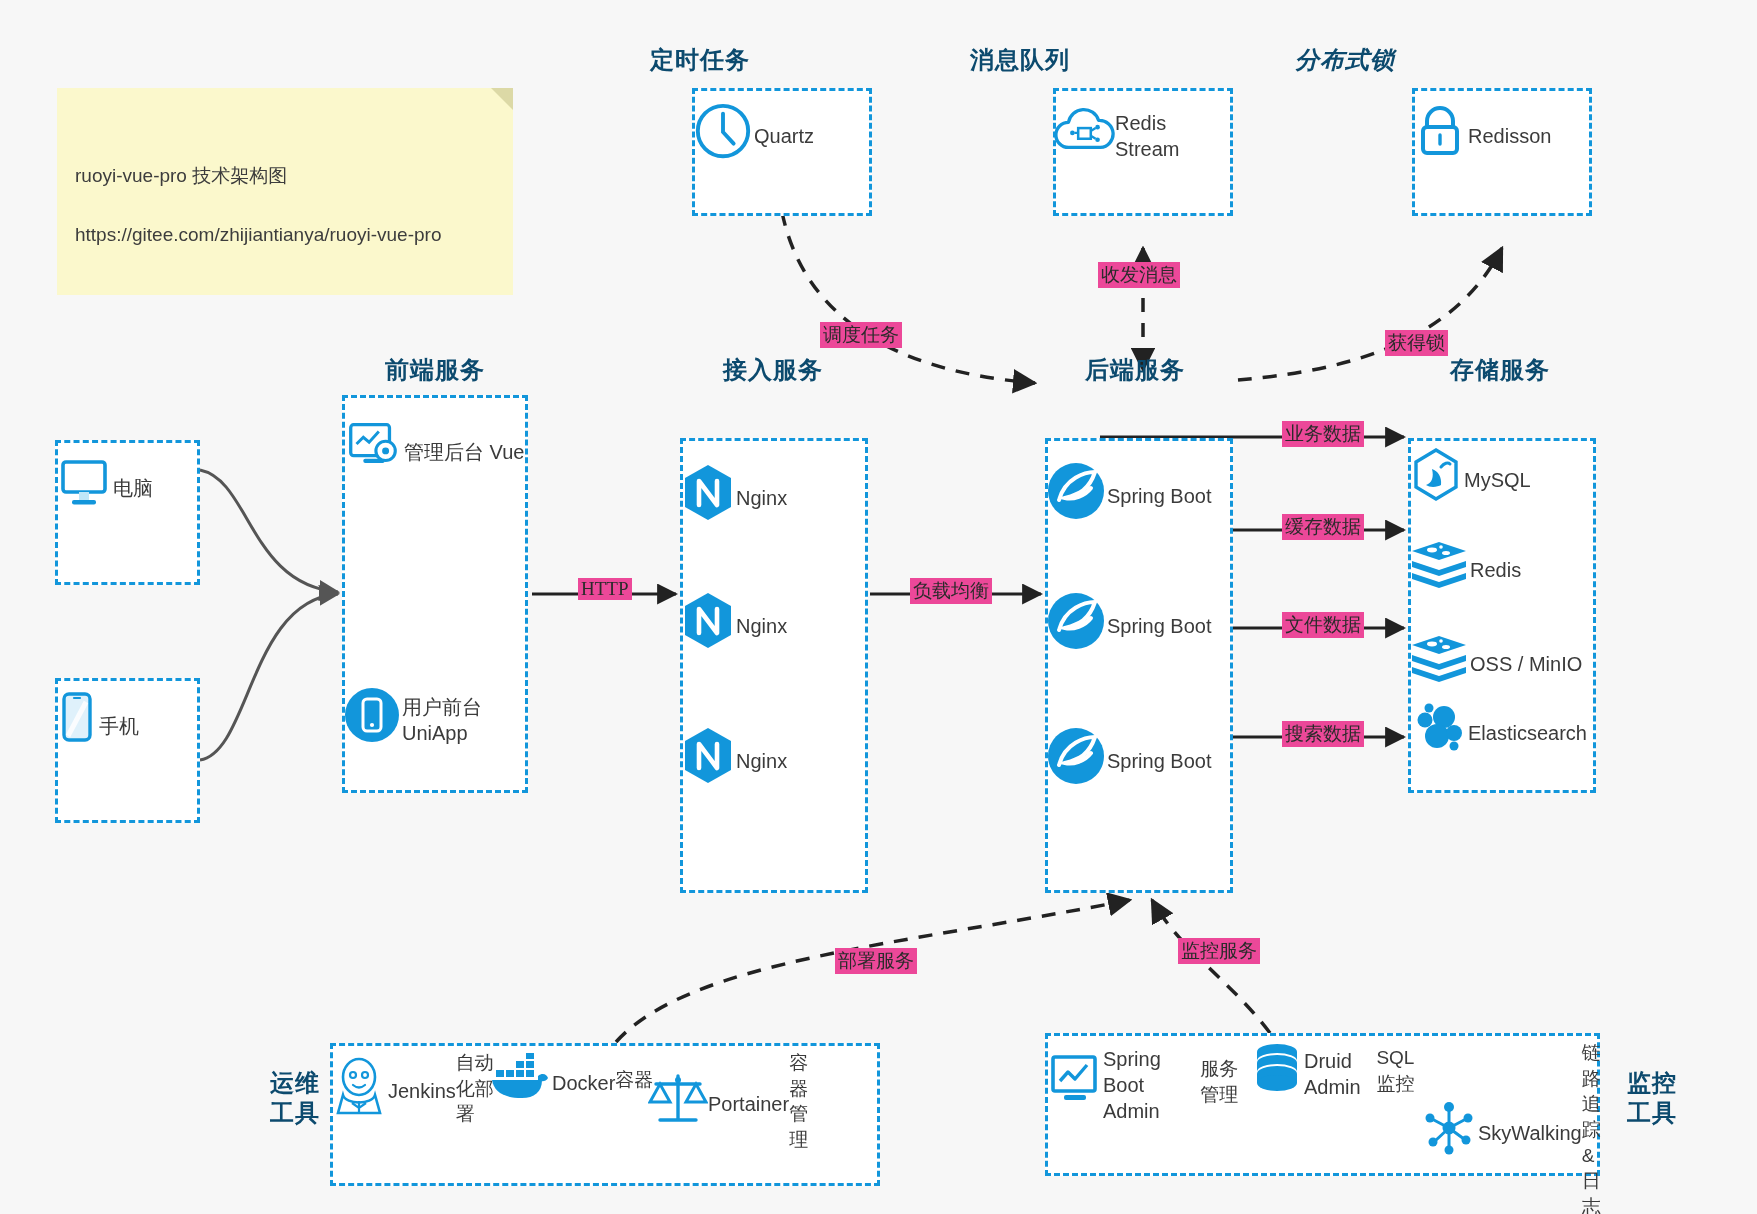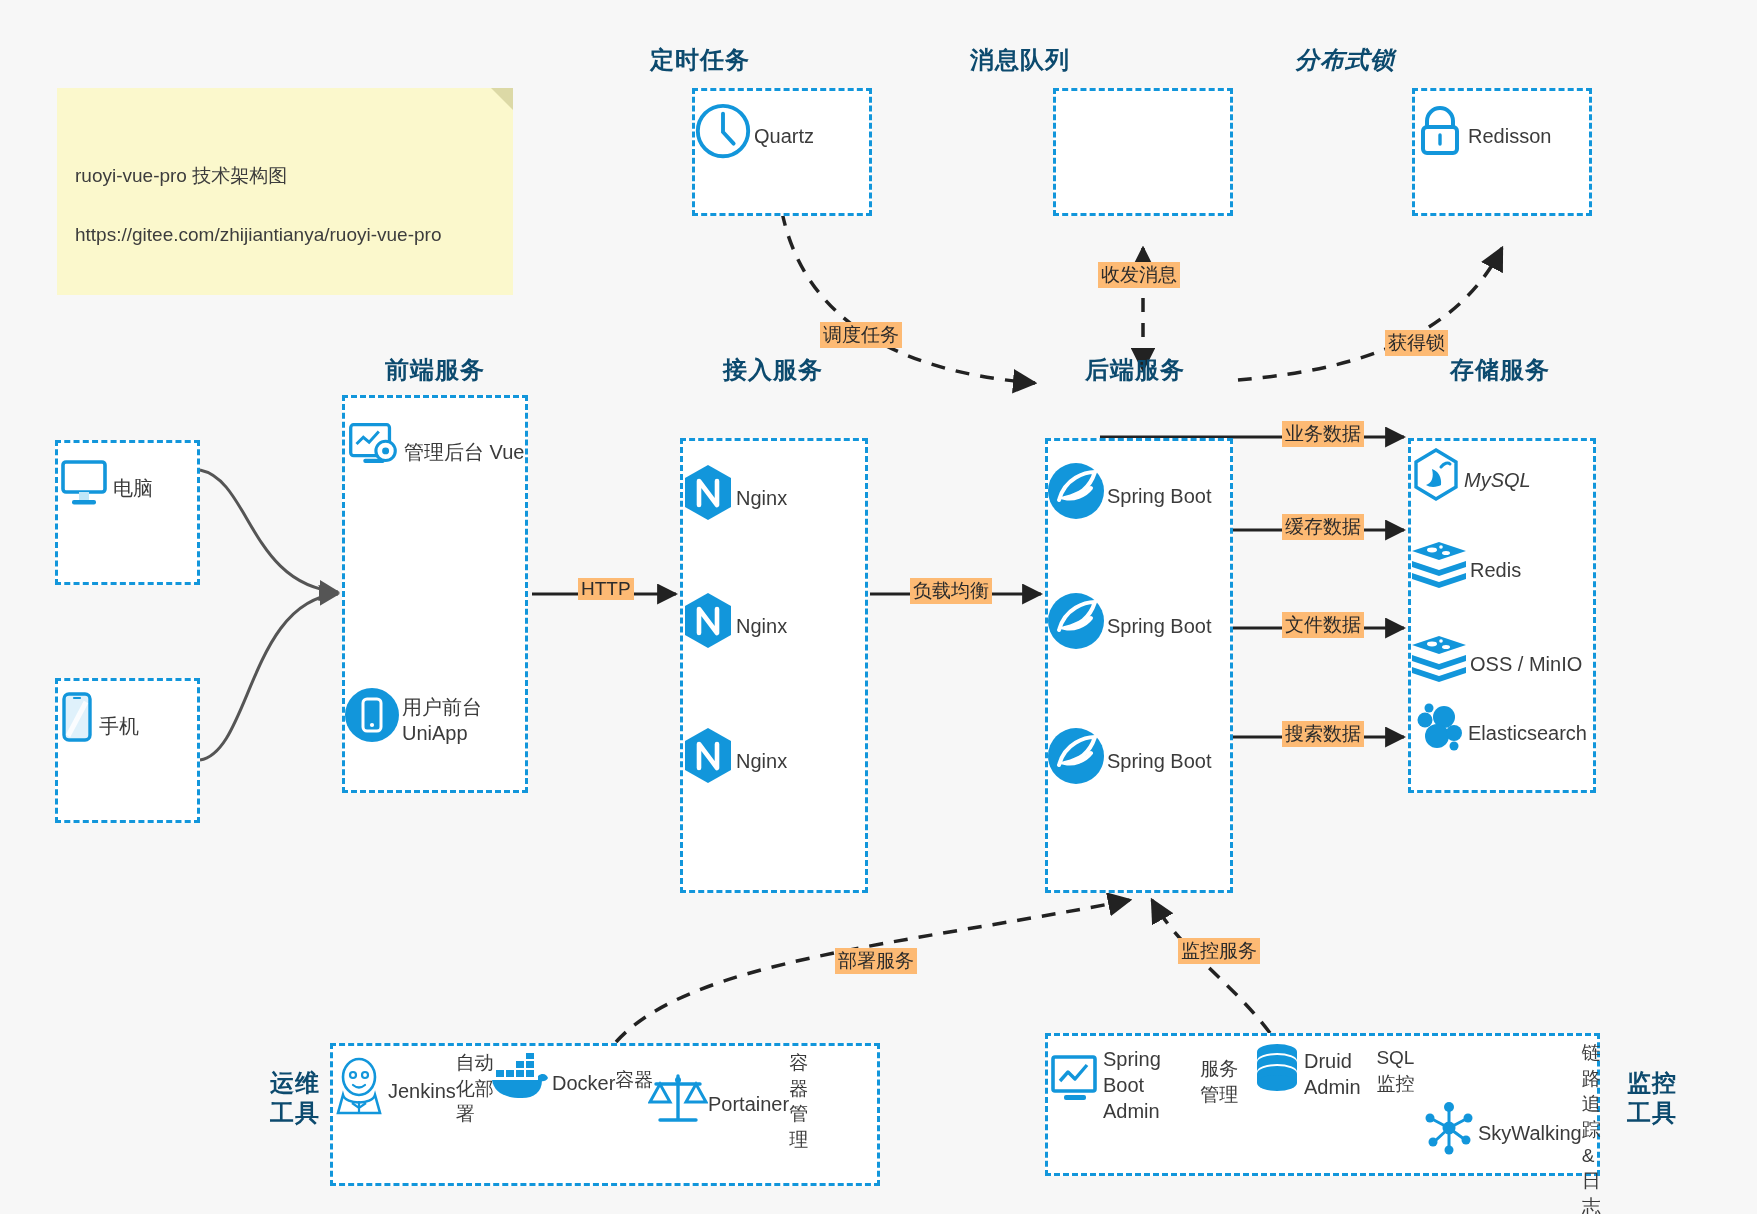--- a/index.html
+++ b/index.html
@@ -47,22 +47,22 @@
   }
   .node .lbl{
     font-size:20px;color:#3b3b3b;margin-top:6px;line-height:1.3;
     white-space:pre-line;
   }
   .node .lbl2{font-size:19px;color:#3b3b3b;line-height:1.35;white-space:pre-line;}
   .ico{display:block;}
 
   
   .elabel{
-    position:absolute;background:#fdba74;
-    font-size:19px;color:#2b2b2b;padding:0 3px;white-space:nowrap;
+    position:absolute;background:#ec4899;
+    font-size:19px;color:#2b2b2b;padding:0 3px;white-space:nowrap;font-family:Liberation Serif, serif;
   }
 
   svg.layer{position:absolute;left:0;top:0;width:1757px;height:1214px;pointer-events:none;}
 </style>
 </head>
 <body>
 
 <div id="canvas">
 
   <svg class="layer">
@@ -111,20 +111,33 @@
       <svg width="62" height="62" viewBox="0 0 64 64">
         <circle cx="32" cy="32" r="26" fill="none" stroke="#1296db" stroke-width="4"></circle>
         <path d="M32 14 L32 33 L43 45" fill="none" stroke="#1296db" stroke-width="4" stroke-linecap="round"></path>
       </svg>
     </span>
     <span class="lbl">Quartz</span>
   </div>
 
   <div class="cap" style="left:940px;top:45px;width:160px;">消息队列</div>
   <div class="dbox" style="left:1053px;top:88px;width:180px;height:128px;"></div>
+  <div class="node" style="left:1053px;top:102px;width:180px;">
+    <span class="ico">
+      <svg width="62" height="58" viewBox="0 0 64 58">
+        <path d="M16 46 a13 13 0 0 1 0-26 a16 16 0 0 1 31 -2 a12 12 0 0 1 2 28 z" fill="none" stroke="#1296db" stroke-width="3.4" stroke-linejoin="round"></path>
+        <rect x="26" y="26" width="13" height="11" fill="none" stroke="#1296db" stroke-width="2.6"></rect>
+        <circle cx="20" cy="31" r="2.4" fill="#1296db"></circle>
+        <circle cx="46" cy="25" r="2.4" fill="#1296db"></circle>
+        <circle cx="46" cy="38" r="2.4" fill="#1296db"></circle>
+        <path d="M22 31 L26 31 M39 29 L44 26 M39 34 L44 37" stroke="#1296db" stroke-width="2.4"></path>
+      </svg>
+    </span>
+    <span class="lbl">Redis Stream</span>
+  </div>
 
   <div class="cap" style="left:1265px;top:45px;width:160px;font-style:italic;">分布式锁</div>
   <div class="dbox" style="left:1412px;top:88px;width:180px;height:128px;"></div>
   <div class="node" style="left:1412px;top:102px;width:180px;">
     <span class="ico">
       <svg width="56" height="58" viewBox="0 0 56 58">
         <path d="M15 25 v-6 a13 13 0 0 1 26 0 v6" fill="none" stroke="#1296db" stroke-width="4"></path>
         <rect x="11" y="25" width="34" height="26" rx="4" fill="none" stroke="#1296db" stroke-width="4"></rect>
         <path d="M28 33 v9" stroke="#1296db" stroke-width="3.4" stroke-linecap="round"></path>
       </svg>
@@ -242,21 +255,21 @@
         <circle cx="31" cy="31" r="28" fill="#1296db"></circle>
         <path d="M14 40 C20 18 40 12 50 12 C44 30 34 34 20 38 C28 40 40 36 46 28" fill="none" stroke="#ffffff" stroke-width="4" stroke-linecap="round"></path>
       </svg>
     </span>
     <span class="lbl">Spring Boot</span>
   </div>
 
   <div class="cap" style="left:1420px;top:355px;width:160px;">存储服务</div>
   <div class="dbox" style="left:1408px;top:438px;width:188px;height:355px;"></div>
 
-  <div class="node" style="left:1408px;top:447px;width:188px;font-style:italic;">
+  <div class="node" style="left:1408px;top:447px;width:188px;">
     <span class="ico">
       <svg width="56" height="56" viewBox="0 0 56 56">
         <path d="M28 3 L48 15 L48 40 L28 52 L8 40 L8 15 Z" fill="none" stroke="#1296db" stroke-width="3.4"></path>
         <path d="M18 38 C24 36 26 30 24 22 C30 24 34 30 33 38 C30 40 22 41 18 38 Z" fill="#1296db"></path>
         <path d="M33 20 C36 16 40 15 42 17" fill="none" stroke="#1296db" stroke-width="3" stroke-linecap="round"></path>
       </svg>
     </span>
     <span class="lbl">MySQL</span>
   </div>
 

